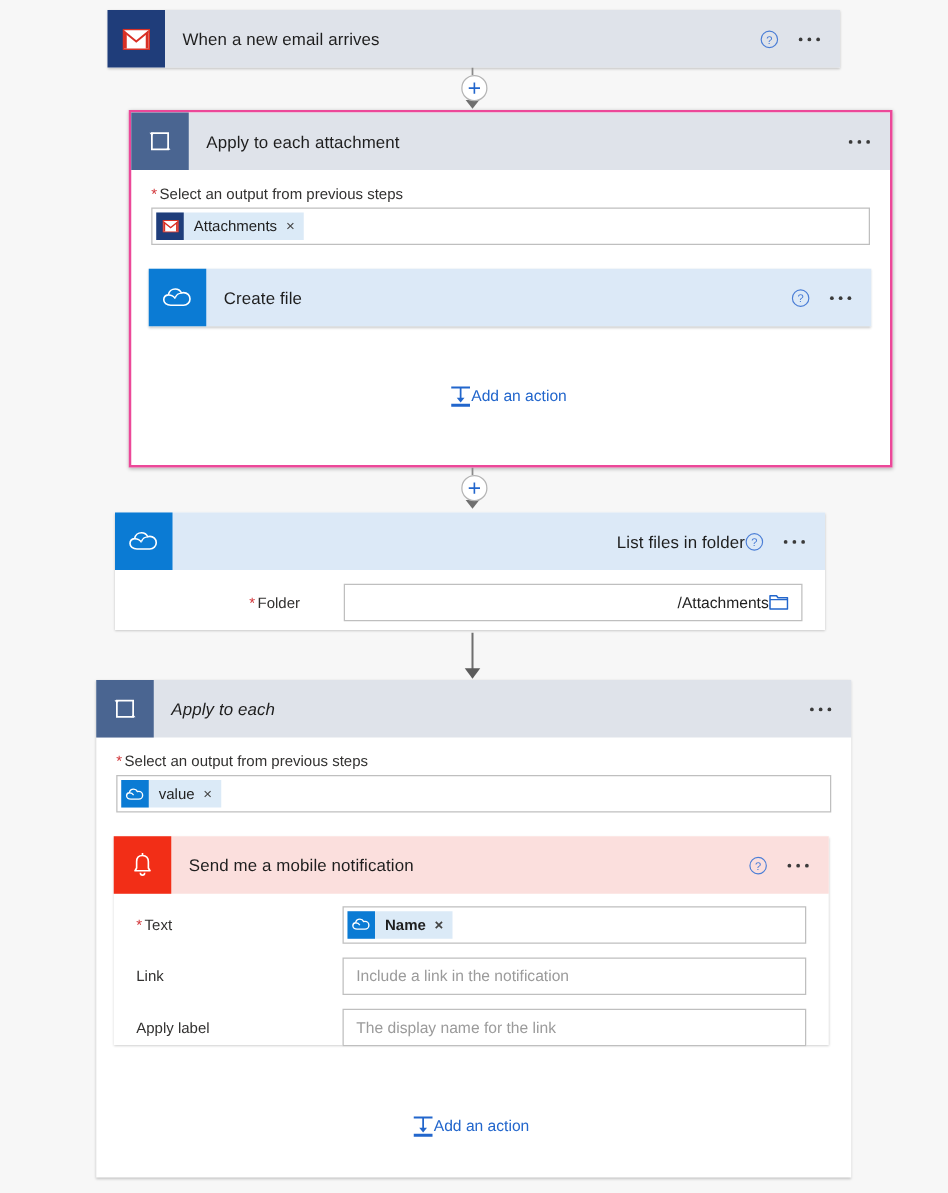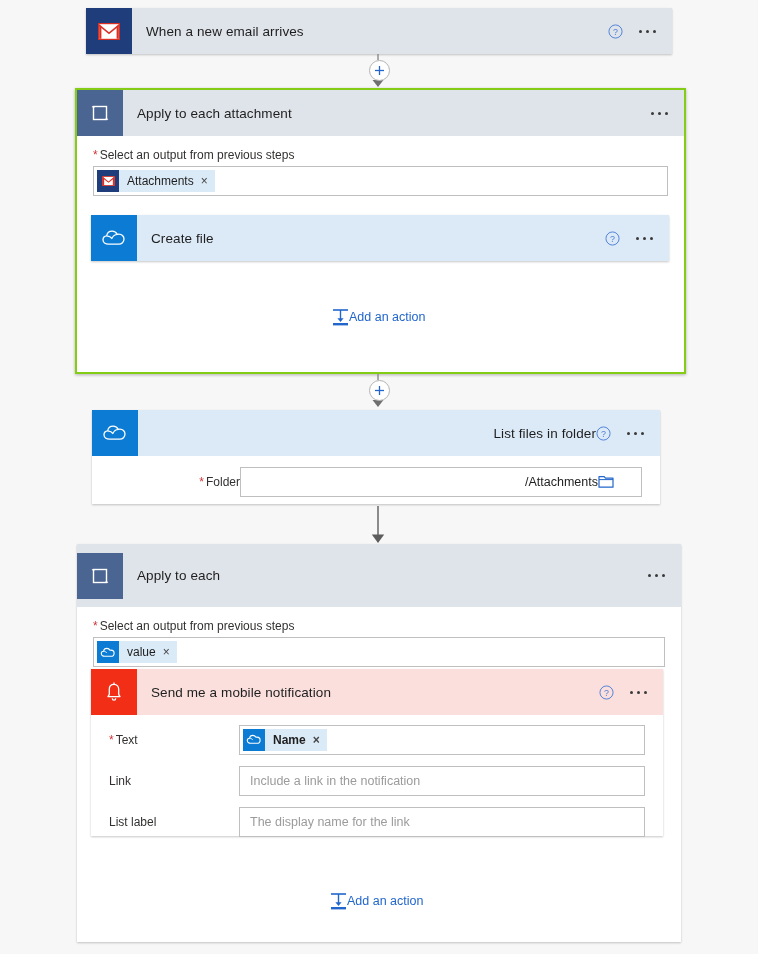--- a/index.html
+++ b/index.html
@@ -47,28 +47,28 @@
   .token { display: flex; align-items: center; height: 22px; background: #dbeaf7; }
   .token-ic { width: 22px; height: 22px; display: flex; align-items: center; justify-content: center; flex: 0 0 22px; }
   .token-txt { font-size: 12px; color: #1e1e1e; padding: 0 7px 0 8px; }
   .token-x { font-size: 12px; color: #444; padding-right: 7px; cursor: pointer; }
 
   .field-row { display: flex; align-items: center; min-height: 37px; }
   .field-lbl { width: 130px; flex: 0 0 130px; font-size: 12px; color: #323130; }
   .field-lbl .star { color: #d13438; padding-right: 2px; }
   .field-ctl {
     flex: 1 1 auto; border: 1px solid #bfbfbf; background: #fff;
-    height: 28px; display: flex; align-items: center; padding: 0 21px 0 0;
+    height: 28px; display: flex; align-items: center; padding: 0 4px 0 0; margin-left: 35px;
   }
   .field-val { font-size: 12.5px; color: #1f1f1f; padding-left: 10px; flex: 1 1 auto; }
   .field-ph  { font-size: 12.5px; color: #9b9b9b; padding-left: 10px; flex: 1 1 auto; }
 
   
   .scope { position: absolute; background: #ffffff; box-shadow: 0 1px 2px rgba(0,0,0,.22); }
-  .scope.selected { border: 2px solid #84cc16; box-shadow: 0 1px 3px rgba(0,0,0,.28); }
+  .scope.selected { border: 2px solid #ec4899; box-shadow: 0 1px 3px rgba(0,0,0,.28); margin-left: 28px; }
 
   
   .add-action {
     position: absolute; display: flex; align-items: center; gap: 0; cursor: pointer;
   }
   .add-action span { font-size: 12.5px; color: #2266cc; }
 
   
   .conn { position: absolute; }
   .plus-circle {
@@ -250,21 +250,21 @@
 
   <div class="conn" style="left:368px; top:506px; width:20px; height:38px;">
     <svg width="20" height="38" viewBox="0 0 20 38">
       <line x1="10" y1="0" x2="10" y2="30" stroke="#6f6f6f" stroke-width="1.6"></line>
       <path d="M3.8 28.5 L10 37 L16.2 28.5 Z" fill="#5c5c5c"></path>
     </svg>
   </div>
 
   <div class="scope" style="left:77px; top:544px; width:604px; height:398px;">
 
-    <div class="card-head" style="height:63px;">
+    <div class="card-head" style="height:46px;font-style:italic;">
       <div class="card-icon ic-loop">
         <svg width="20" height="20" viewBox="0 0 20 20">
           <rect x="3.5" y="3.5" width="13" height="13" fill="none" stroke="#ffffff" stroke-width="1.4"></rect>
           <path d="M3.5 5.5 L1.6 3.2 L5.4 3.2 Z" fill="#ffffff"></path>
           <path d="M16.5 14.5 L14.6 16.8 L18.4 16.8 Z" fill="#ffffff"></path>
         </svg>
       </div>
       <div class="card-title">Apply to each</div>
       <div class="head-actions">
         <div class="ellipsis">
@@ -337,21 +337,21 @@
         </div>
 
         <div class="field-row" style="margin-top:4px;">
           <div class="field-lbl">Link</div>
           <div class="field-ctl">
             <div class="field-ph">Include a link in the notification</div>
           </div>
         </div>
 
         <div class="field-row" style="margin-top:4px;">
-          <div class="field-lbl">List label</div>
+          <div class="field-lbl">Apply label</div>
           <div class="field-ctl">
             <div class="field-ph">The display name for the link</div>
           </div>
         </div>
       </div>
     </div>
 
     <div class="add-action" style="left:253px; top:348px;">
       <svg width="17" height="18" viewBox="0 0 17 18">
         <line x1="1" y1="2" x2="16" y2="2" stroke="#2266cc" stroke-width="1.6"></line>

